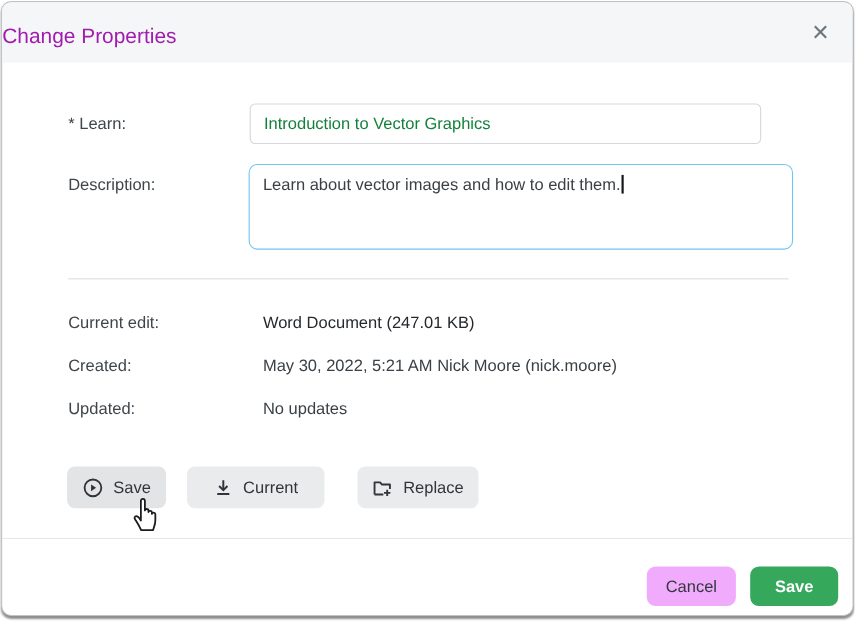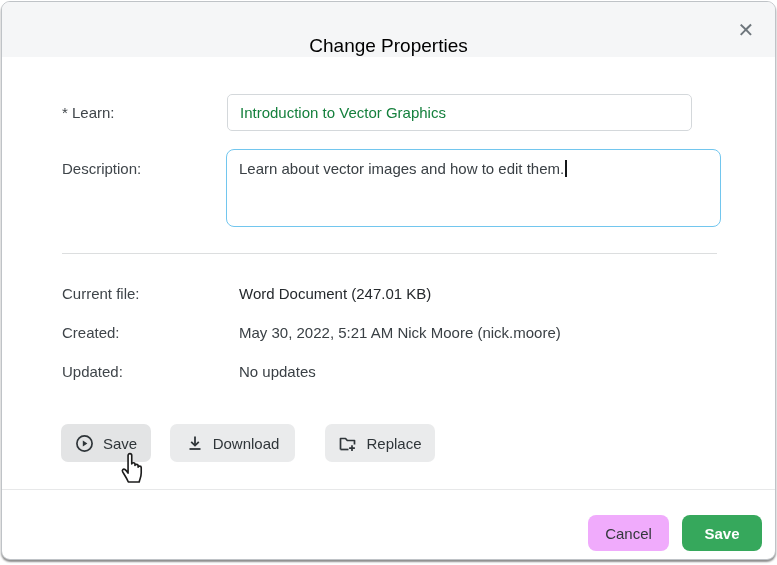--- a/index.html
+++ b/index.html
@@ -3,22 +3,22 @@
 <meta charset="utf-8">
 <style>
   html,body{margin:0;padding:0;background:#fff;}
   body{width:777px;height:565px;position:relative;overflow:hidden;
        font-family:"Liberation Sans","DejaVu Sans",sans-serif;color:#3a4045;}
   .dialog{position:absolute;left:1px;top:1px;width:773px;height:557px;
           background:#fff;border:1px solid #bfc3c7;border-radius:9px;
           box-shadow:0 2px 2px rgba(0,0,0,.45);overflow:hidden;}
   
   .hdr{position:absolute;left:0;top:0;right:0;height:55px;background:#f5f6f7;}
-  .hdr-title{position:absolute;left:0;right:0;top:16px;height:55px;line-height:55px;
-             text-align:center;font-size:19px;color:#000000;}
+  .hdr-title{position:absolute;left:0;right:0;top:4px;height:55px;line-height:55px;
+             text-align:left;font-size:19px;color:#a21caf;}
   .close-btn{position:absolute;right:14px;top:13px;width:30px;height:30px;border:none;
              background:transparent;font-size:20px;color:#6e767c;cursor:pointer;
              line-height:30px;text-align:center;padding:0;}
   
   .lbl{position:absolute;left:60px;font-size:15px;color:#3f454a;}
   .title-input{position:absolute;left:225px;top:92px;width:465px;height:37px;
                box-sizing:border-box;border:1px solid #d4d8db;border-radius:5px;
                padding:0 12px;font-size:15px;color:#15803d;background:#fff;
                font-family:"Liberation Sans","DejaVu Sans",sans-serif;outline:none;}
   .desc-box{position:absolute;left:224px;top:147px;width:495px;height:78px;
@@ -65,21 +65,21 @@
   <div class="lbl" style="top:102px;">* Learn:</div>
   <input class="title-input" type="text" value="Introduction to Vector Graphics" style="">
 
   <div class="lbl" style="top:158px;">Description:</div>
   <div class="desc-box">
     <span>Learn about vector images and how to edit them.</span><span class="caret"></span>
   </div>
 
   <div class="divider"></div>
 
-  <div class="info-lbl" style="top:283px;">Current file:</div>
+  <div class="info-lbl" style="top:283px;">Current edit:</div>
   <div class="info-val bold" style="top:283px;">Word Document (247.01 KB)</div>
 
   <div class="info-lbl" style="top:322px;">Created:</div>
   <div class="info-val" style="top:322px;">May 30, 2022, 5:21 AM Nick Moore (nick.moore)</div>
 
   <div class="info-lbl" style="top:361px;">Updated:</div>
   <div class="info-val" style="top:361px;">No updates</div>
 
   <button class="act-btn" id="btn-view">
     <span style="display:flex;">
@@ -92,21 +92,21 @@
   </button>
 
   <button class="act-btn" id="btn-download">
     <span style="display:flex;">
       <svg width="18" height="18" viewBox="0 0 18 18">
         <path d="M9 2.5 L9 11" fill="none" stroke="#2f3539" stroke-width="1.8"></path>
         <path d="M5.2 7.8 L9 11.6 L12.8 7.8" fill="none" stroke="#2f3539" stroke-width="1.8" stroke-linejoin="miter"></path>
         <path d="M3.5 15 L14.5 15" fill="none" stroke="#2f3539" stroke-width="1.8"></path>
       </svg>
     </span>
-    <span>Download</span>
+    <span>Current</span>
   </button>
 
   <button class="act-btn" id="btn-replace">
     <span style="display:flex;">
       <svg width="19" height="19" viewBox="0 0 19 19">
         <path d="M2.5 15.5 L2.5 4.5 L7.5 4.5 L9.3 6.5 L16.5 6.5 L16.5 10.5" fill="none" stroke="#2f3539" stroke-width="1.7" stroke-linejoin="round"></path>
         <path d="M2.5 15.5 L10.5 15.5" fill="none" stroke="#2f3539" stroke-width="1.7"></path>
         <path d="M14 11.2 L14 17 M11.1 14.1 L16.9 14.1" fill="none" stroke="#2f3539" stroke-width="1.7"></path>
       </svg>
     </span>

